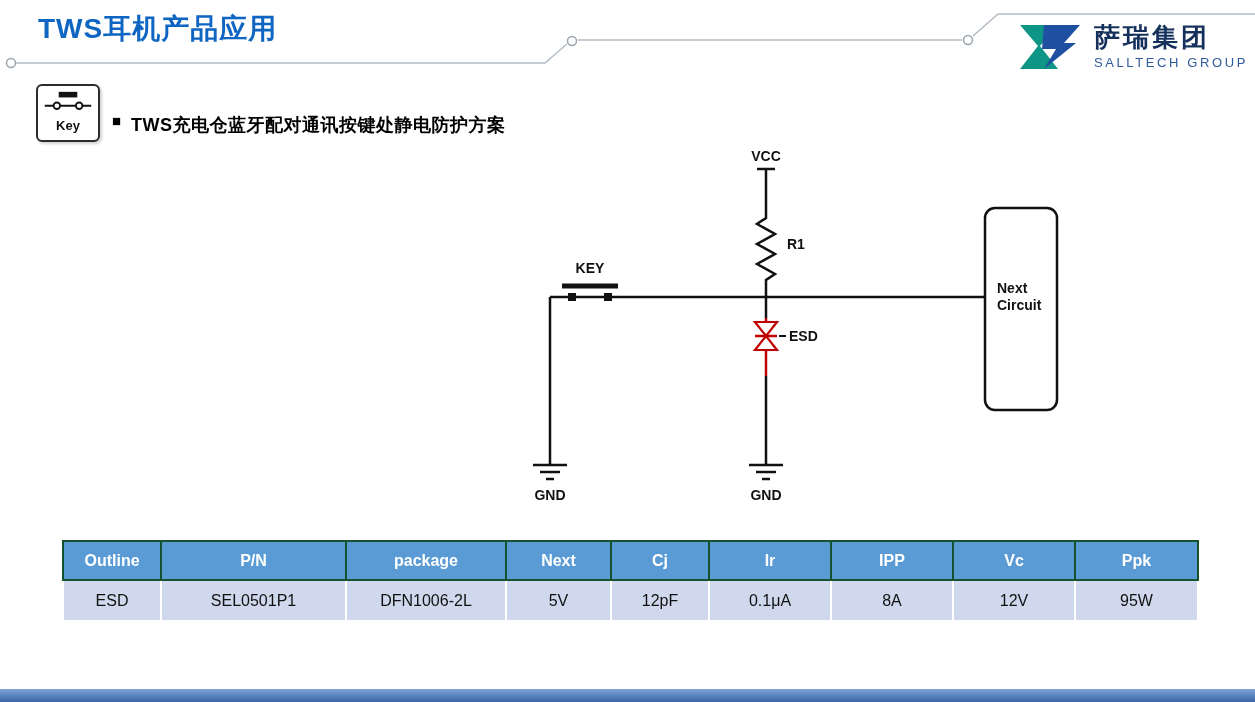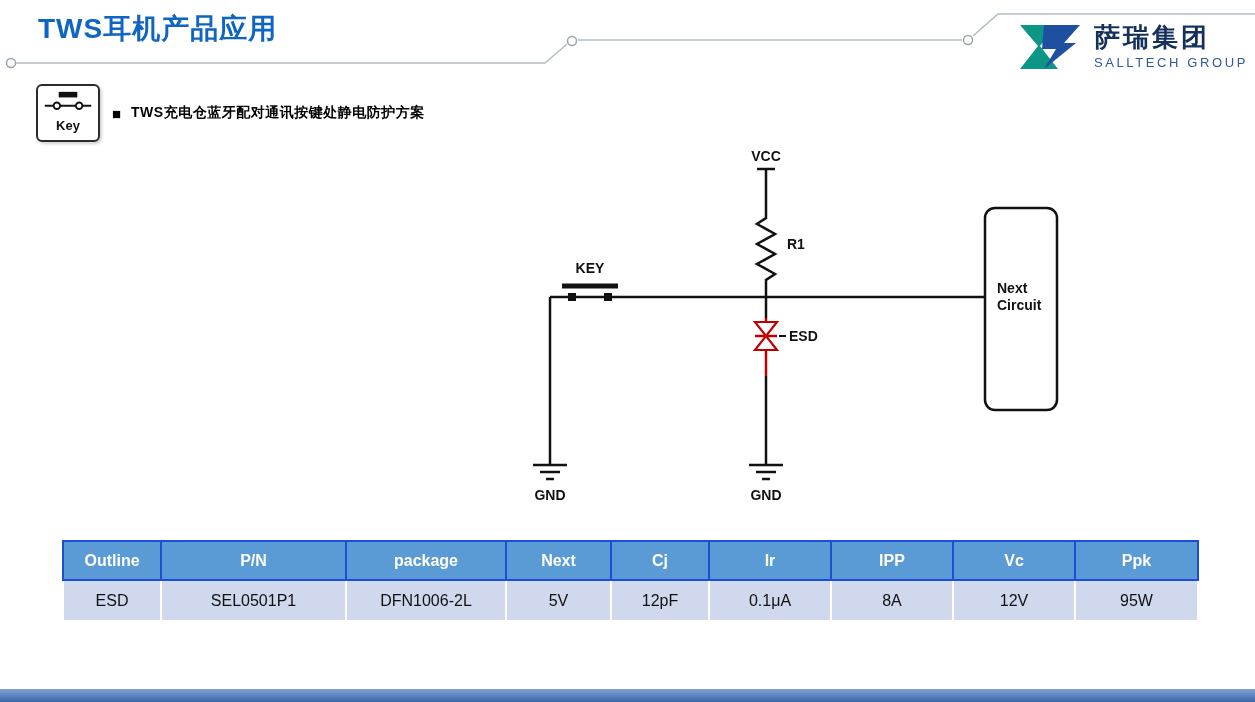--- a/index.html
+++ b/index.html
@@ -25,38 +25,38 @@
   .key-badge{
     position:absolute;left:36px;top:84px;width:64px;height:58px;
     border:2px solid #2b2b2b;border-radius:6px;background:#fff;
     box-shadow:2px 2px 3px rgba(0,0,0,.18);
     display:flex;flex-direction:column;align-items:center;padding-top:4px;box-sizing:border-box;
   }
   .key-label{font-size:13px;font-weight:bold;color:#111;margin-top:2px;}
   
   .heading-row{position:absolute;left:112px;top:104px;display:flex;align-items:center;gap:10px;}
   .bullet{font-size:15px;color:#000;line-height:1;}
-  .heading-text{font-size:14px;font-weight:bold;color:#000;letter-spacing:.5px;}
+  .heading-text{font-size:18px;font-weight:bold;color:#000;letter-spacing:.5px;margin-top:9px;}
   
   .iec{position:absolute;left:220px;top:296px;font-size:17px;color:#000;line-height:26px;}
   .circuit{position:absolute;left:500px;top:140px;}
   .circuit .wire{stroke:#111;stroke-width:2.5;fill:none;}
   .circuit .rwire{stroke:var(--esd-red,#c00000);stroke-width:2.5;fill:none;}
   .circuit .rshape{stroke:var(--esd-red,#c00000);stroke-width:2.2;fill:none;}
   .circuit .ncbox{fill:#ffffff;stroke:#111;stroke-width:2.5;}
   .circuit .clabel{font-family:"Liberation Sans",sans-serif;font-size:14px;font-weight:bold;fill:#111;}
   
   .spec{
     position:absolute;left:62px;top:540px;width:1135px;
     border-collapse:collapse;table-layout:fixed;
   }
   .spec th{
     background:var(--table-header-bg,#5b9bd5);color:#ffffff;
     font-size:16px;font-weight:bold;height:37px;
-    border:2px solid #1d4ed8;text-align:center;padding:0;
+    border:2px solid #14532d;text-align:center;padding:0;
   }
   .spec td{
     background:var(--table-row-bg,#cfd8ec);color:#111;
     font-size:16px;height:39px;border:2px solid #ffffff;
     text-align:center;padding:0;
   }
   
   .bottom-bar{
     position:absolute;left:0;bottom:0;width:100%;height:13px;
     background:linear-gradient(180deg,var(--bottom-bar-top,#7fa3d4) 0%,var(--bottom-bar-bottom,#3a66a8) 100%);

